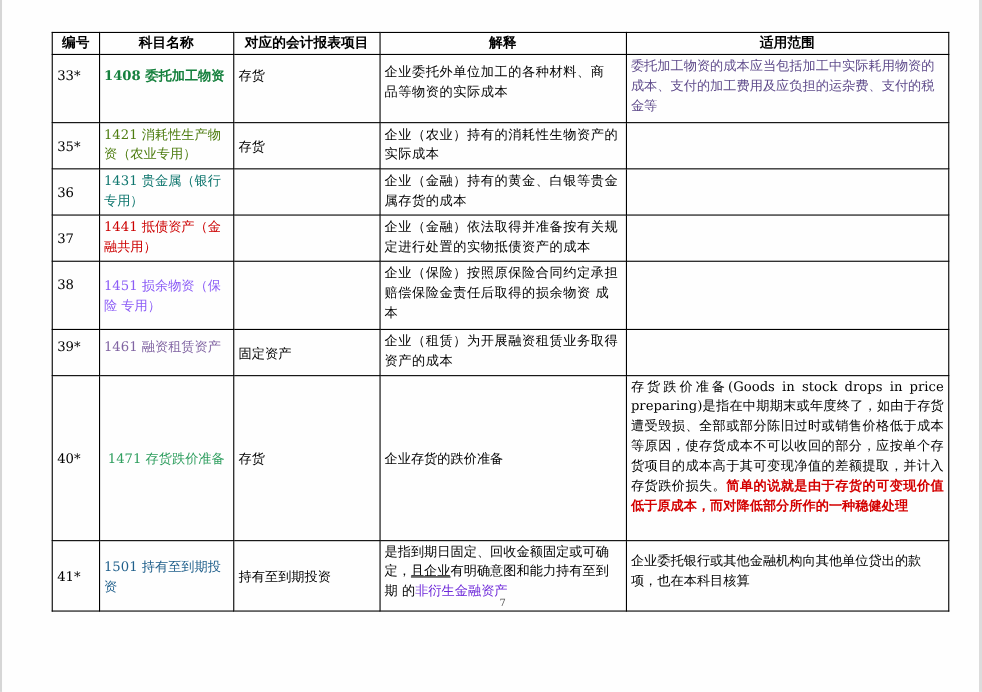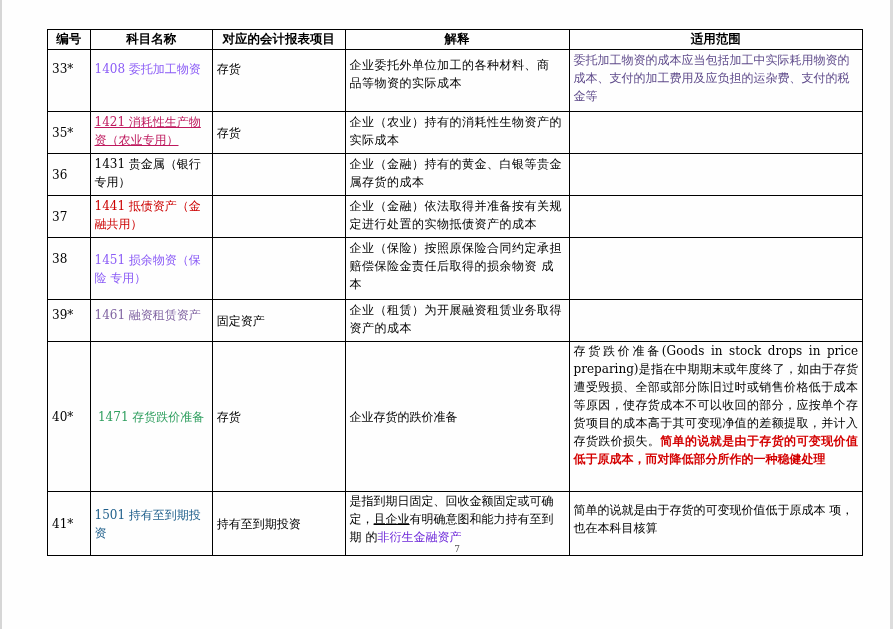--- a/index.html
+++ b/index.html
@@ -23,21 +23,21 @@
       color: #000; overflow: hidden;
     }
     table.doc th { font-weight: bold; text-align: center; height: 19px; padding: 0 3px; font-size: 12.5px; }
     .col-no { width: 41px; }
     .col-name { width: 118px; }
     .col-item { width: 128px; }
     .col-expl { width: 216px; }
     .col-scope { width: 283px; }
     .mid { vertical-align: middle !important; }
     .num { font-size: 12px; }
-    .bold { font-weight: bold; }
+    .bold { font-weight: bold; font-family: Liberation Mono, monospace; }
     .spaced { letter-spacing: 0.5px; }
     .justify { text-align: justify; }
     .page-num { display: block; text-align: center; font-size: 9px; color: #555; line-height: 10px; margin-top: -2px; }
     .u { text-decoration: underline; }
   </style>
 </head>
 <body>
 
 <div class="left-edge"></div>
 <div class="page">
@@ -53,38 +53,38 @@
         <tr>
       <th>编号</th>
       <th>科目名称</th>
       <th>对应的会计报表项目</th>
       <th>解释</th>
       <th>适用范围</th>
     </tr>
 
     <tr style="height:62px;">
       <td class="num" style="padding-top:10px;">33*</td>
-      <td style="padding-top:10px;color:#8b5cf6;">1408 委托加工物资</td>
+      <td style="padding-top:10px;color:#15803d;font-weight:bold;">1408 委托加工物资</td>
       <td style="padding-top:10px;">存货</td>
       <td class="spaced" style="padding-top:6px;">企业委托外单位加工的各种材料、商 品等物资的实际成本</td>
       <td style="color:#5f4b8b;">委托加工物资的成本应当包括加工中实际耗用物资的成本、支付的加工费用及应负担的运杂费、支付的税金等</td>
     </tr>
 
 
     <tr style="height:42px;">
       <td class="num mid">35*</td>
-      <td style="color:#be185d;text-decoration:underline;">1421 消耗性生产物资（农业专用）</td>
+      <td style="color:#4d7c0f;">1421 消耗性生产物资（农业专用）</td>
       <td class="mid">存货</td>
       <td class="spaced">企业（农业）持有的消耗性生物资产的实际成本</td>
       <td></td>
     </tr>
 
     <tr style="height:42px;">
       <td class="num mid">36</td>
-      <td style="color:#000000;">1431 贵金属（银行专用）</td>
+      <td style="color:#0f766e;">1431 贵金属（银行专用）</td>
       <td></td>
       <td class="spaced">企业（金融）持有的黄金、白银等贵金属存货的成本</td>
       <td></td>
     </tr>
 
     <tr style="height:42px;">
       <td class="num mid">37</td>
       <td style="color:#cc0000;">1441 抵债资产（金融共用）</td>
       <td></td>
       <td class="spaced">企业（金融）依法取得并准备按有关规定进行处置的实物抵债资产的成本</td>
@@ -113,18 +113,18 @@
       <td class="mid">存货</td>
       <td class="mid">企业存货的跌价准备</td>
       <td class="justify" style="padding-top:0;"><span>存货跌价准备(Goods in stock drops in price preparing)是指在中期期末或年度终了，如由于存货遭受毁损、全部或部分陈旧过时或销售价格低于成本 等原因，使存货成本不可以收回的部分，应按单个存 货项目的成本高于其可变现净值的差额提取，并计入存货跌价损失。</span><span class="bold" style="color:#d40000;">简单的说就是由于存货的可变现价值低于原成本，而对降低部分所作的一种稳健处理</span></td>
     </tr>
 
     <tr style="height:60px;">
       <td class="num mid">41*</td>
       <td class="mid" style="color:#1f5f8b;">1501 持有至到期投资</td>
       <td class="mid">持有至到期投资</td>
       <td style="padding-top:0;"><span>是指到期日固定、回收金额固定或可确定，</span><span class="u">且企业</span><span>有明确意图和能力持有至到期 的</span><span style="color:#6d28d9;">非衍生金融资产</span><span class="page-num">7</span></td>
-      <td class="mid" style="padding-bottom:10px;">简单的说就是由于存货的可变现价值低于原成本 项，也在本科目核算</td>
+      <td class="mid" style="padding-bottom:10px;">企业委托银行或其他金融机构向其他单位贷出的款 项，也在本科目核算</td>
     </tr>
   </tbody>
     </table>
 </div>
 <div class="right-edge"></div>
 
 </body></html>

